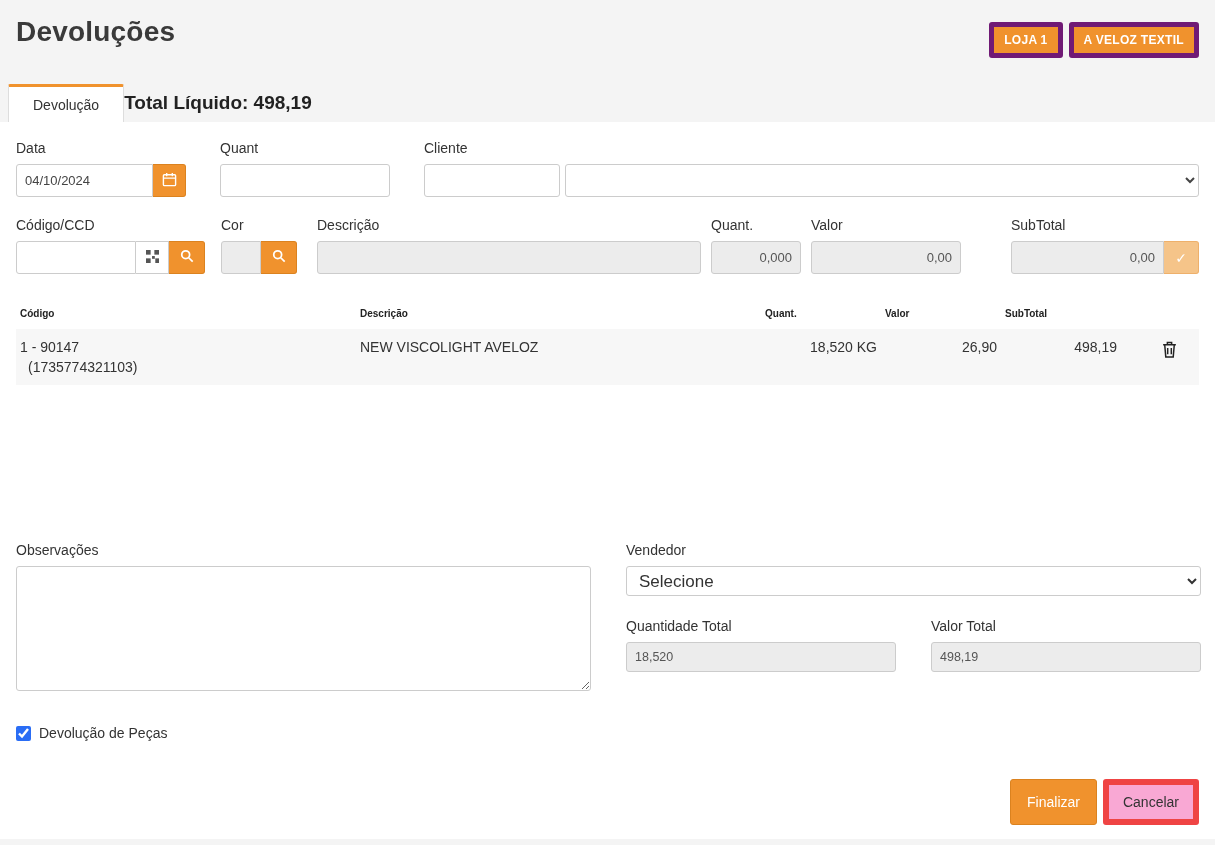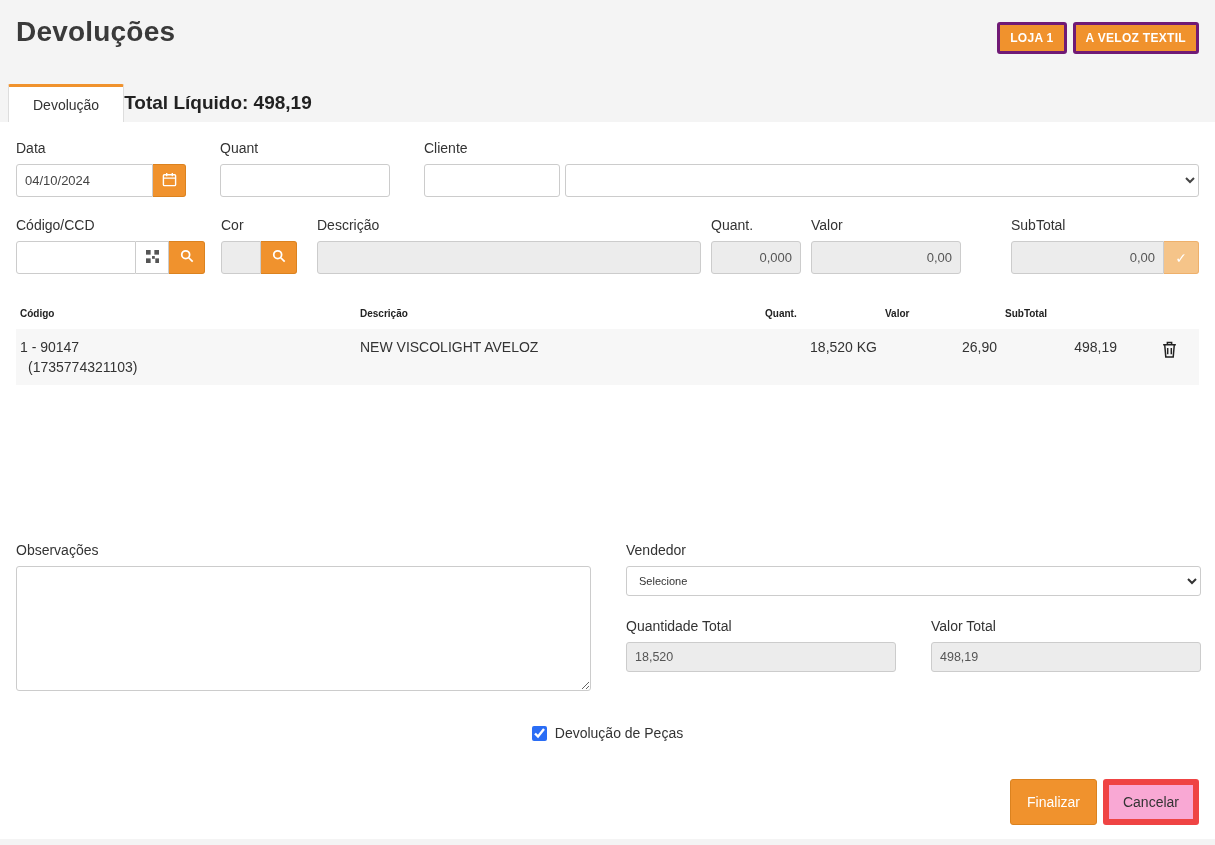--- a/index.html
+++ b/index.html
@@ -13,21 +13,21 @@
   
   .page-header {
     background:#f4f4f4;
     padding:16px 16px 0 16px;
     height:82px;
     display:flex; justify-content:space-between; align-items:flex-start;
   }
   .page-title { font-size:28px; font-weight:700; color:#3a3a3a; letter-spacing:.2px; }
   .badges { display:flex; gap:6px; margin-top:6px; }
   .badge {
-    background:#f0922d; border:3px solid #701a75; color:#fff;
+    background:#f0922d; border:5px solid #701a75; color:#fff;
     font-size:12px; font-weight:700; letter-spacing:.3px;
     padding:6px 10px; border-radius:3px; cursor:pointer; white-space:nowrap;
   }
 
   
   .tabstrip {
     background:#f4f4f4; height:40px;
     display:flex; align-items:flex-end; 
     padding:0 16px 0 8px;
   }
@@ -105,26 +105,26 @@
   .col-action { width:78px; }
   .ta-right { text-align:right; }
   .codigo-sub { display:block; padding-left:8px; margin-top:4px; }
   .trash-btn { background:none; border:none; cursor:pointer; padding:2px; float:right; margin-right:16px; }
 
   
   .lower { display:flex; gap:35px; margin-top:auto; }
   .lower-left { width:575px; }
   .lower-left textarea { width:575px; height:125px; resize:both; padding:6px 8px; }
   .lower-right { flex:1; }
-  .lower-right select { width:100%; height:30px; font-size:11px; color:#333; }
+  .lower-right select { width:100%; height:30px; font-size:17px; color:#333; }
   .totals-row { display:flex; gap:35px; margin-top:22px; }
   .total-box { width:270px; }
   .total-box input { width:100%; height:30px; font-size:12.5px; }
 
-  .check-row { display:flex; align-items:center; gap:8px; margin:30px 0 0 0;justify-content:center; }
+  .check-row { display:flex; align-items:center; gap:8px; margin:30px 0 0 0; }
   .check-row input[type=checkbox] { width:15px; height:15px; accent-color:#2a6df5; cursor:pointer; }
   .check-row label { font-size:14px; color:#333; }
 
   
   .footer {
     background:#fff; padding:14px 16px; margin-top:24px;
     display:flex; justify-content:flex-end; gap:6px;
     border-bottom:6px solid #f4f4f4;
   }
   .btn-primary {

